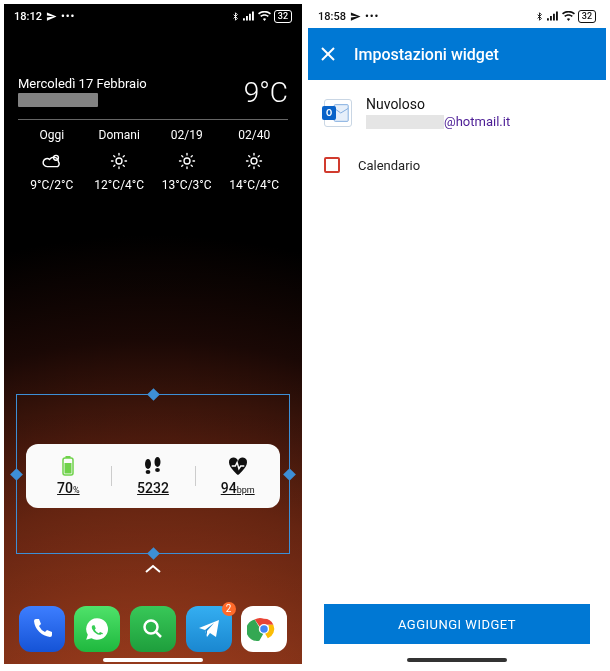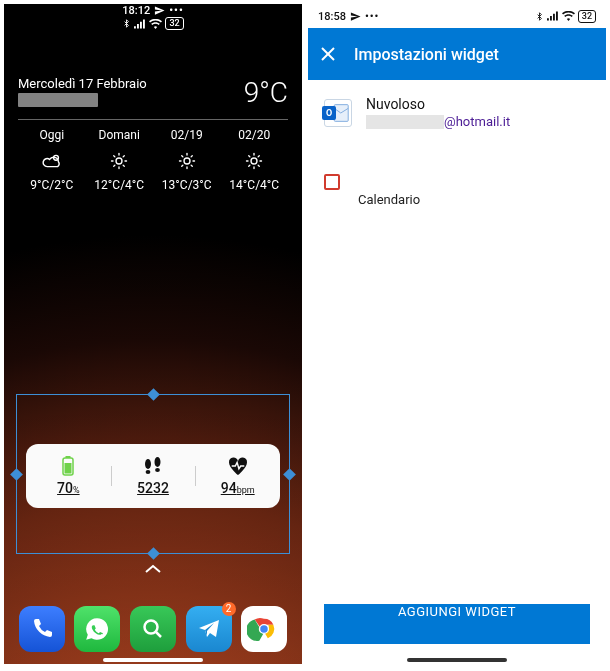--- a/index.html
+++ b/index.html
@@ -72,35 +72,35 @@
   .settings-body { padding: 0; }
   .account-row { display: flex; align-items: center; padding: 16px 16px 14px; gap: 14px; }
   .ol-icon { width: 28px; height: 28px; background: #fff; border: 1px solid #c9d6e4; border-radius: 3px; display: flex; align-items: center; justify-content: center; position: relative; }
   .ol-icon .sq { width: 14px; height: 14px; background: #0a63c9; border-radius: 2px; display: flex; align-items: center; justify-content: center; color: #fff; font-size: 9px; font-weight: 700; position: absolute; left: -3px; }
   .account-text .name { font-size: 14px; color: #111; margin-bottom: 2px; }
   .account-text .email-row { display: flex; align-items: center; gap: 0; font-size: 13px; color: #4c1d95; }
   .email-mask { width: 78px; height: 14px; background: #e5e5e5; display: inline-block; }
 
   .option-row { display: flex; align-items: center; padding: 14px 16px; gap: 18px; }
   .checkbox { width: 16px; height: 16px; border: 2px solid #d13b2e; border-radius: 2px; }
-  .option-label { font-size: 13px; color: #222; margin-top: 35px; }
-
-  .add-btn { position: absolute; bottom: 20px; left: 16px; right: 16px; height: 40px; background: #0078d4; color: #fff; font-size: 13px; letter-spacing: 0.5px; display: flex; justify-content: center; text-transform: uppercase; cursor: pointer; }
+  .option-label { font-size: 13px; color: #222; }
+
+  .add-btn { position: absolute; bottom: 20px; left: 16px; right: 16px; height: 40px; background: #0078d4; color: #fff; font-size: 13px; letter-spacing: 0.5px; display: flex; align-items: center; justify-content: center; text-transform: uppercase; cursor: pointer; }
   .nav-pill.dark { background: #333; }
 
   svg { display: block; }
 </style>
 </head>
 <body>
 
 <div class="phone left">
   <div class="wallpaper"></div>
   <div class="mars-overlay"></div>
 
-  <div class="statusbar dark" style="position:relative;z-index:3;flex-direction:column;">
+  <div class="statusbar dark" style="position:relative;z-index:3;">
     <div class="sb-left">
       <span>18:12</span>
       <span class="sb-icon">
         <svg width="11" height="11" viewBox="0 0 24 24" fill="#fff">
             <path d="M2 21L23 12 2 3l0 7 15 2-15 2z"></path>
           </svg>
       </span>
       <span style="letter-spacing:1px;">•••</span>
     </div>
     <div class="sb-right">
@@ -179,21 +179,21 @@
               <line x1="22" y1="12" x2="20" y2="12"></line>
               <line x1="5" y1="5" x2="6.5" y2="6.5"></line>
               <line x1="17.5" y1="17.5" x2="19" y2="19"></line>
               <line x1="5" y1="19" x2="6.5" y2="17.5"></line>
               <line x1="17.5" y1="6.5" x2="19" y2="5"></line>
             </svg>
           </div>
         <div class="rng">13°C/3°C</div>
       </div>
       <div class="fday">
-        <div class="lbl">02/20</div>
+        <div class="lbl">02/40</div>
         <div class="icn">
             <svg width="18" height="18" viewBox="0 0 24 24" fill="none" stroke="#fff" stroke-width="1.8" stroke-linecap="round">
               <circle cx="12" cy="12" r="4"></circle>
               <line x1="12" y1="2" x2="12" y2="4"></line>
               <line x1="12" y1="20" x2="12" y2="22"></line>
               <line x1="4" y1="12" x2="2" y2="12"></line>
               <line x1="22" y1="12" x2="20" y2="12"></line>
               <line x1="5" y1="5" x2="6.5" y2="6.5"></line>
               <line x1="17.5" y1="17.5" x2="19" y2="19"></line>
               <line x1="5" y1="19" x2="6.5" y2="17.5"></line>

